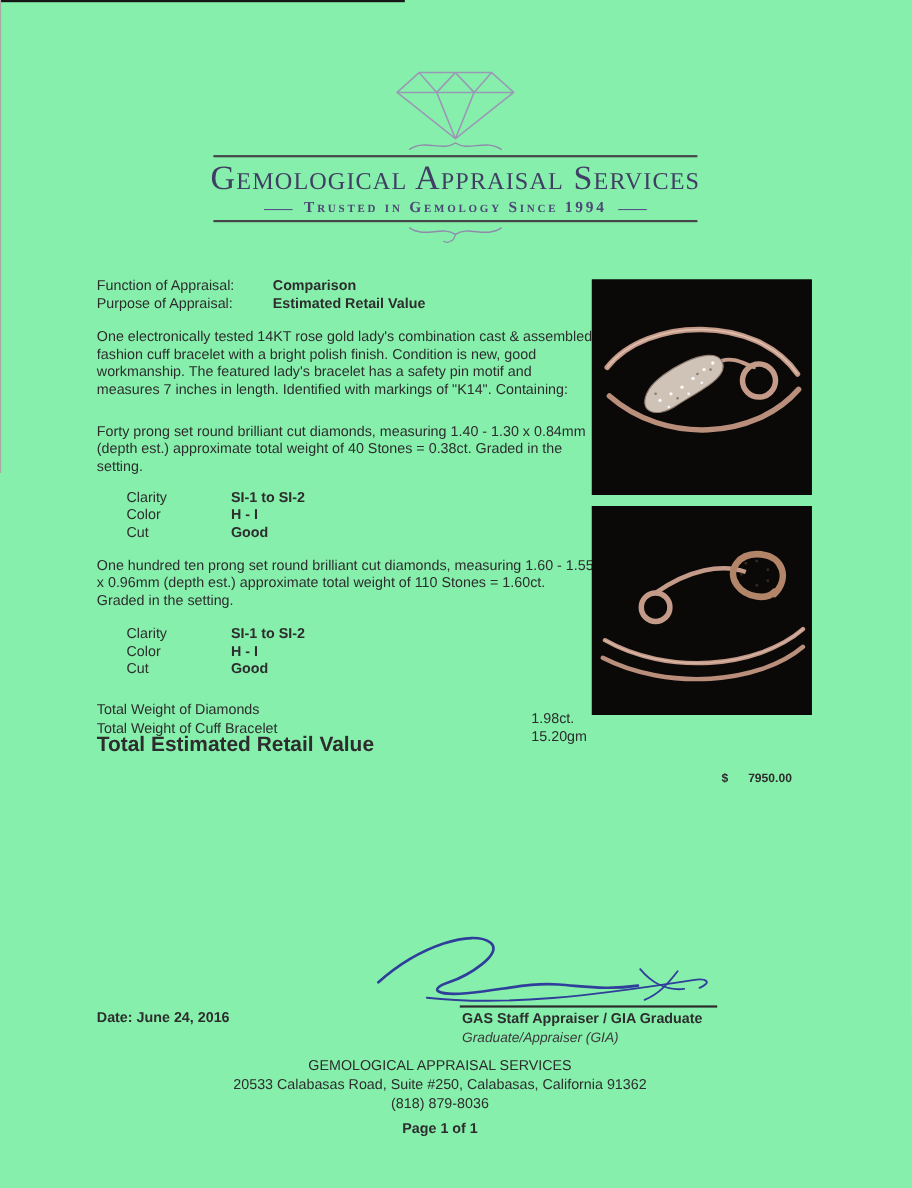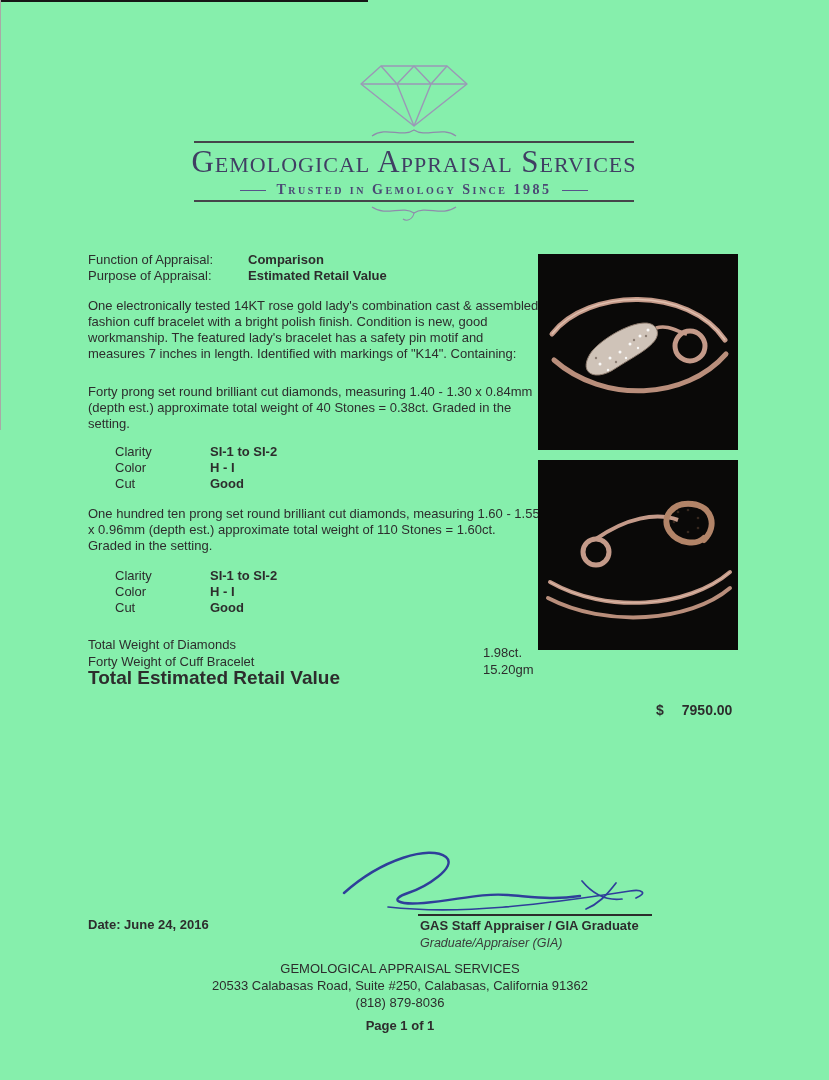--- a/index.html
+++ b/index.html
@@ -57,21 +57,21 @@
   .para-stone2 { margin-top:14px; }
   .grade-table { margin:12px 0 0 27px; }
   .grade-table-2 { margin-top:14px; }
   .grade-row { display:flex; }
   .g-label { width:95px; }
   .g-value { font-weight:bold; }
   .totals { margin-top:20px; }
   .total-row { position:relative; line-height:17px; }
   .total-value { position:absolute; left:395px; top:8px; font-weight:normal; }
   .retail-label { font-weight:bold; font-size:19px; }
-  .retail-amount { position:absolute; left:656px; top:702px; font-weight:bold; font-size:14px; }
+  .retail-amount { position:absolute; left:656px; top:702px; font-weight:bold; font-size:11px; }
   .retail-amount .amount { margin-left:18px; }
 
   
   .photo { position:absolute; background:#000; }
   .photo svg { display:block; width:100%; height:100%; }
   .photo-top    { left:538px; top:254px; width:200px; height:196px; }
   .photo-bottom { left:538px; top:460px; width:200px; height:190px; }
 
   
   .sig-svg   { position:absolute; left:330px; top:843px; width:330px; height:72px; }
@@ -102,21 +102,21 @@
   <svg class="ornament-top" viewBox="0 0 96 16">
     <path d="M6,12 C20,2 36,14 48,6 C60,14 76,2 90,12" stroke="#8f8cab" stroke-width="1.3" fill="none"></path>
   </svg>
 
   <div class="header-rule rule-1"></div>
 
   <div class="brand-title">Gemological Appraisal Services</div>
 
   <div class="tagline-row">
     <span class="flank"></span>
-    <span class="tagline">Trusted in Gemology Since 1985</span>
+    <span class="tagline">Trusted in Gemology Since 1994</span>
     <span class="flank"></span>
   </div>
 
   <div class="header-rule rule-2"></div>
 
   <svg class="ornament-bottom" viewBox="0 0 96 20">
     <path d="M6,4 C20,14 36,2 48,10 C60,2 76,14 90,4" stroke="#8f8cab" stroke-width="1.3" fill="none"></path>
     <path d="M48,10 c-1,6 -7,9 -11,6" stroke="#8f8cab" stroke-width="1.1" fill="none"></path>
   </svg>
 
@@ -166,21 +166,21 @@
         <span class="g-value">Good</span>
       </div>
     </div>
 
     <div class="totals">
       <div class="total-row">
         <span>Total Weight of Diamonds</span>
         <span class="total-value">1.98ct.</span>
       </div>
       <div class="total-row">
-        <span>Forty Weight of Cuff Bracelet</span>
+        <span>Total Weight of Cuff Bracelet</span>
         <span class="total-value">15.20gm</span>
       </div>
     </div>
 
     <div class="retail-label">Total Estimated Retail Value</div>
   </div>
 
   <div class="retail-amount">
     <span class="currency">$</span><span class="amount">7950.00</span>
   </div>

